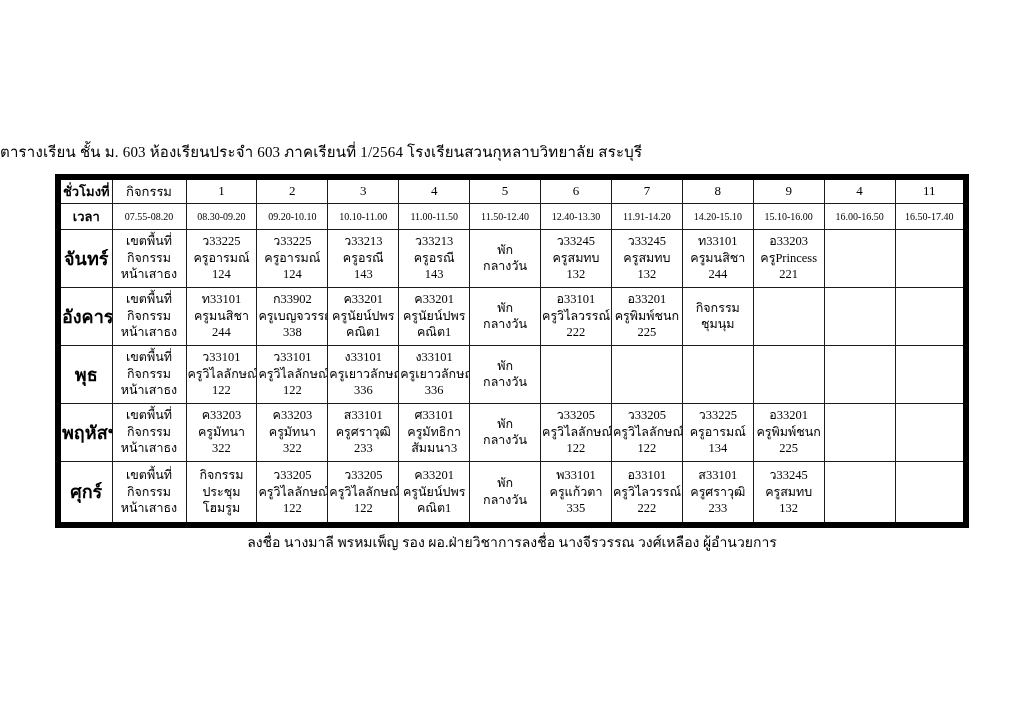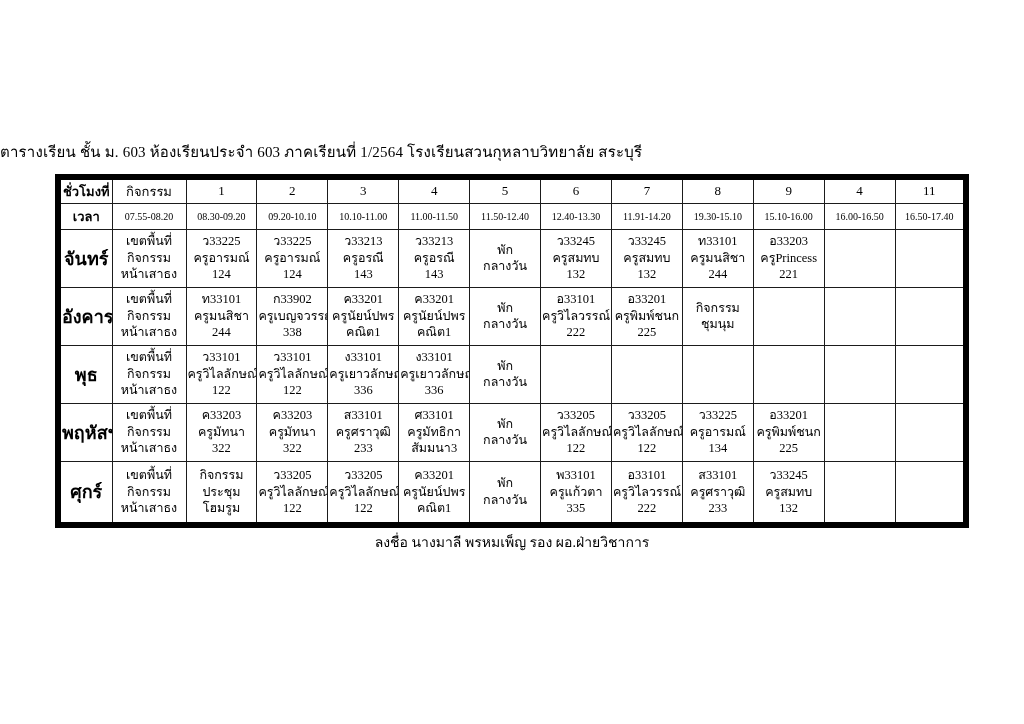--- a/index.html
+++ b/index.html
@@ -70,21 +70,21 @@
     <tr class="r-time">
       <td class="hd">เวลา</td>
       <td class="tc">07.55-08.20</td>
       <td class="tc">08.30-09.20</td>
       <td class="tc">09.20-10.10</td>
       <td class="tc">10.10-11.00</td>
       <td class="tc">11.00-11.50</td>
       <td class="tc">11.50-12.40</td>
       <td class="tc">12.40-13.30</td>
       <td class="tc">11.91-14.20</td>
-      <td class="tc">19.30-15.10</td>
+      <td class="tc">14.20-15.10</td>
       <td class="tc">15.10-16.00</td>
       <td class="tc">16.00-16.50</td>
       <td class="tc">16.50-17.40</td>
     </tr>
 
     <tr class="r-day">
       <td class="day">จันทร์</td>
       <td class="pc">
             <div class="l">เขตพื้นที่</div>
             <div class="l">กิจกรรม</div>
@@ -340,15 +340,16 @@
             <div class="l">132</div>
           </td>
       <td class="pc"></td>
       <td class="pc"></td>
     </tr>
   </tbody>
     </table>
 
   <div class="sign-row">
     <span>ลงชื่อ นางมาลี  พรหมเพ็ญ  รอง ผอ.ฝ่ายวิชาการ</span>
+    <span>ลงชื่อ นางจีรวรรณ  วงศ์เหลือง ผู้อำนวยการ</span>
   </div>
 
 </div>
 
 </body></html>

